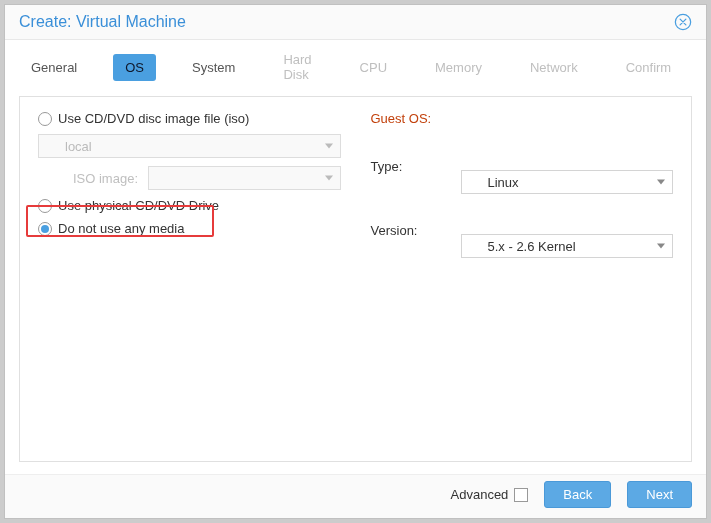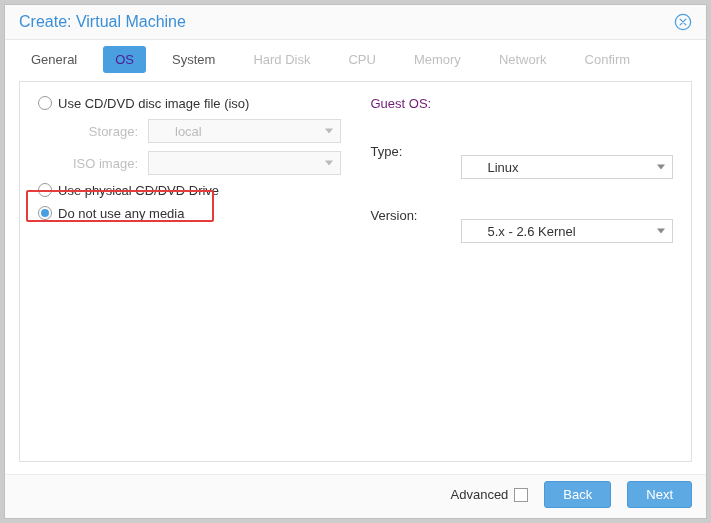--- a/index.html
+++ b/index.html
@@ -14,39 +14,39 @@
       display: flex; align-items: center; justify-content: space-between;
       padding: 8px 14px 8px 14px;
       background: #fafafa;
       border-bottom: 1px solid #e8e8e8;
       gap: 44px;
     }
     .title { color: #3a8fd8; font-size: 16px; font-weight: 400; }
     .close-icon { width: 18px; height: 18px; cursor: pointer; }
     .close-icon svg { width: 100%; height: 100%; }
     .tabs {
-      display: flex; gap: 4px; padding: 6px 14px 0 14px;
+      display: flex; gap: 14px; padding: 6px 14px 0 14px;
       align-items: center; font-size: 13px;
     }
     .tab {
       padding: 6px 12px; color: #555; cursor: pointer;
       border-radius: 3px; margin-right: 10px;
     }
-    .tab.active { background: #4a9fe0; color: #4c1d95; }
+    .tab.active { background: #4a9fe0; color: #0f172a; }
     .tab.disabled { color: #bfbfbf; cursor: default; }
     .content {
       flex: 1; margin: 8px 14px 12px 14px;
       border: 1px solid #e0e0e0;
       padding: 14px 18px;
       display: flex; gap: 30px;
       font-size: 13px; color: #333;
       position: relative;
     }
     .col { flex: 1; }
-    .radio-row { display: flex; align-items: flex-start; gap: 6px; margin-bottom: 8px; }
+    .radio-row { display: flex; align-items: flex-end; gap: 6px; margin-bottom: 8px; }
     .radio {
       width: 14px; height: 14px; border: 1px solid #999;
       border-radius: 50%; display: inline-flex; align-items: center; justify-content: center;
       cursor: pointer; background: #fff; flex-shrink: 0;
     }
     .radio.selected::after {
       content: ""; width: 8px; height: 8px; background: #4a9fe0; border-radius: 50%;
     }
     .form-row { display: flex; align-items: center; margin-bottom: 8px; }
     .form-label { width: 110px; text-align: right; padding-right: 10px; color: #bfbfbf; }
@@ -61,21 +61,21 @@
       content: ""; position: absolute; right: 7px; top: 50%;
       width: 0; height: 0; border-left: 4px solid transparent;
       border-right: 4px solid transparent; border-top: 5px solid #bbb;
       transform: translateY(-50%);
     }
     .select.enabled::after { border-top-color: #888; }
     .highlight-box {
       position: absolute; border: 2.5px solid #e63b3b;
       border-radius: 2px; pointer-events: none;
     }
-    .section-heading { font-size: 13px; color: #701a75; margin-bottom: 12px; }
+    .section-heading { font-size: 13px; color: #c2410c; margin-bottom: 12px; }
     .row2 { display: flex; align-items: center; margin-bottom: 8px; }
     .row2 .lbl { width: 90px; color: #333; }
     .footer {
       display: flex; justify-content: flex-end; align-items: center;
       gap: 16px; padding: 6px 14px 10px 14px; font-size: 13px;
       background: #fafafa; border-top: 1px solid #eee;
     }
     .adv { display: flex; align-items: center; gap: 6px; color: #333; }
     .checkbox { width: 14px; height: 14px; border: 1px solid #999; background: #fff; cursor: pointer; }
     .btn {
@@ -109,21 +109,20 @@
     <div class="tab disabled">Confirm</div>
   </div>
 
   <div class="content">
     <div class="col">
       <div class="radio-row">
         <span class="radio"></span>
         <span>Use CD/DVD disc image file (iso)</span>
       </div>
       <div class="form-row">
-        <div class="form-label">Storage:</div>
         <div class="select">
             <span>local</span>
           </div>
       </div>
       <div class="form-row">
         <div class="form-label">ISO image:</div>
         <div class="select">
             <span></span>
           </div>
       </div>

